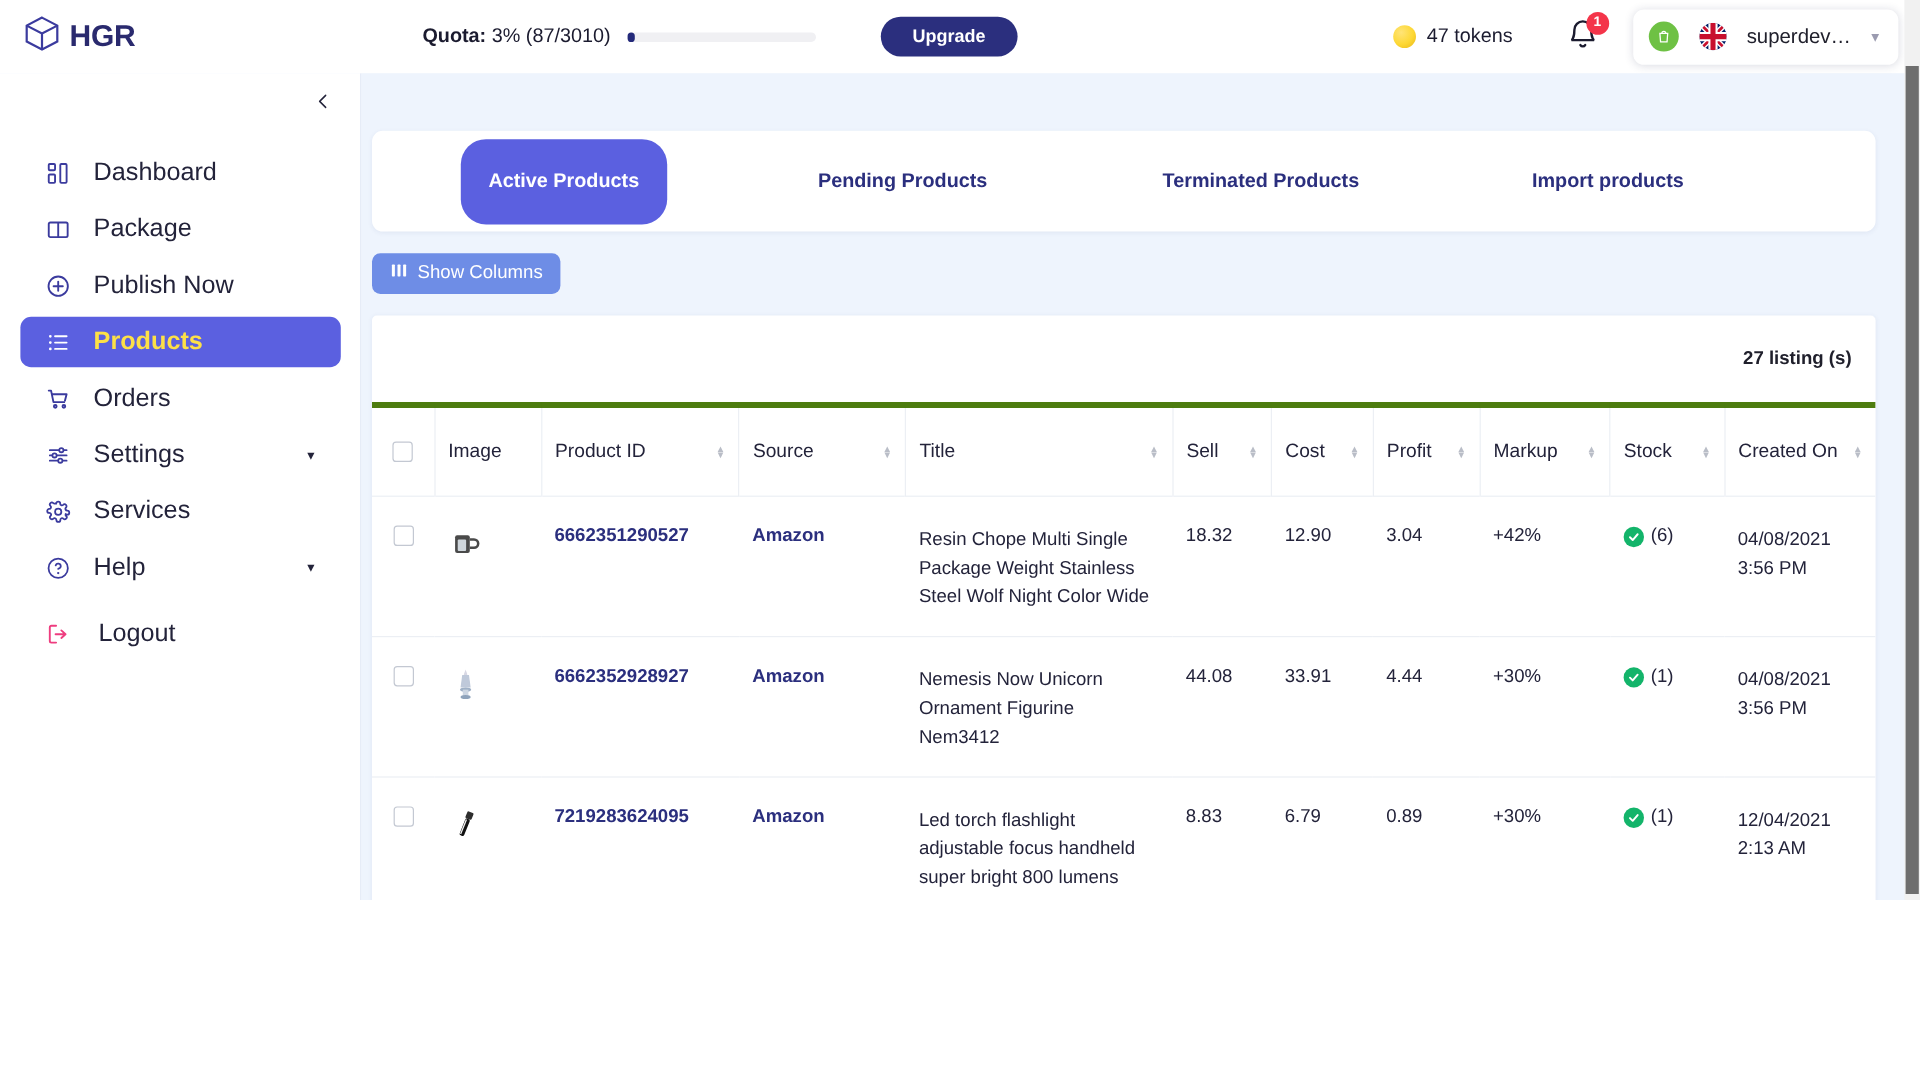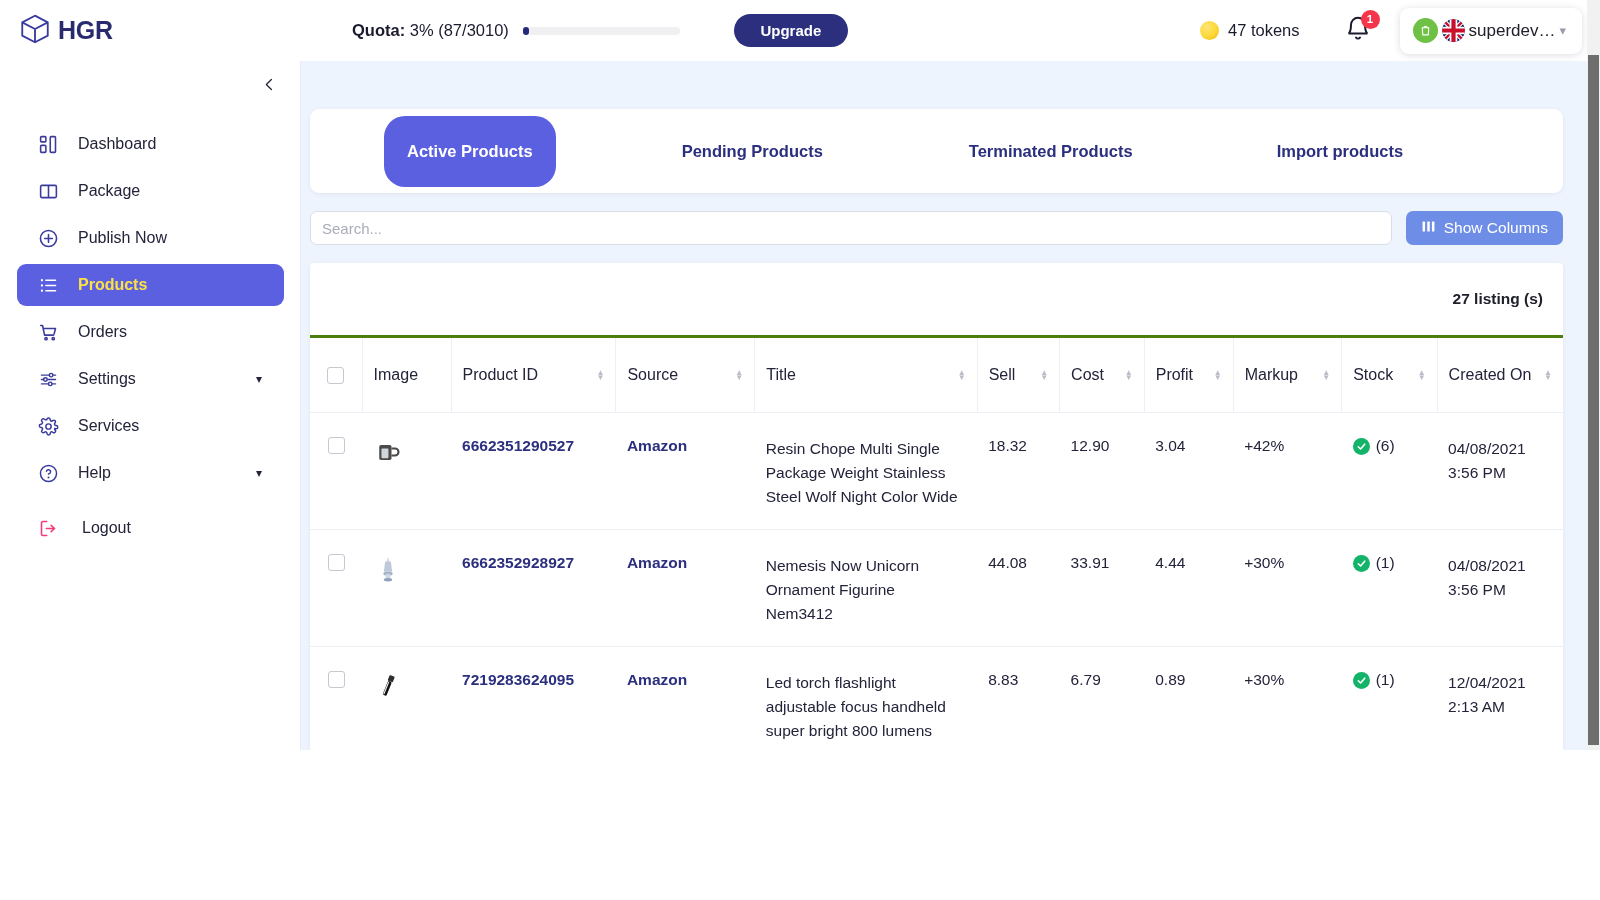--- a/index.html
+++ b/index.html
@@ -130,21 +130,21 @@
     font-weight: 700;
     display: flex;
     align-items: center;
     justify-content: center;
     z-index: 2;
   }
 
   .user-chip {
     display: flex;
     align-items: center;
-    gap: 4px;
+    gap: 17px;
     height: 46px;
     padding: 0 16px 0 13px;
     margin-right: 18px;
     background: #ffffff;
     border-radius: 9px;
     box-shadow: 0 1px 7px rgba(40,50,90,0.17);
     cursor: pointer;
   }
   .shopify-icon {
     width: 25px; height: 25px;
@@ -203,21 +203,21 @@
   .nav-item .nav-icon {
     width: 28px;
     margin-left: 17px;
     display: flex;
     align-items: center;
     justify-content: center;
     color: #3b3b9e;
   }
   .nav-item .nav-label {
     margin-left: 16px;
-    font-size: 16px;
+    font-size: 21px;
     color: #23233a;
   }
   .nav-item.active {
     background: #5b60e0;
   }
   .nav-item.active .nav-icon { color: #ffffff; }
   .nav-item.active .nav-label { color: #fde047; font-weight: 700; }
   .nav-chev {
     position: absolute;
     right: 22px;
@@ -323,21 +323,21 @@
     padding-right: 20px;
   }
   .listing-count {
     font-size: 15.5px;
     font-weight: 700;
     color: #20202c;
   }
 
   table { width: 100%; border-collapse: collapse; }
 
-  thead tr { border-top: 3px solid #4d7c0f; border-bottom: 1px solid #eceff4; }
+  thead tr { border-top: 5px solid #4d7c0f; border-bottom: 1px solid #eceff4; }
   thead th {
     height: 76px;
     text-align: left;
     font-size: 16px;
     font-weight: 400;
     color: #23233a;
     vertical-align: middle;
     padding: 0;
     border-right: 1px solid #eceff4;
   }
@@ -618,21 +618,20 @@
         <div class="tab-sp1"></div>
         <div class="tab">Pending Products</div>
         <div class="tab-sp2"></div>
         <div class="tab">Terminated Products</div>
         <div class="tab-sp3"></div>
         <div class="tab">Import products</div>
       </div>
     </div>
 
     <div class="search-row">
-      <input class="search-input" type="text" placeholder="Search..." style="">
 
 
       <button class="blue-btn">
         <span>
           <svg width="15" height="15" viewBox="0 0 24 24" fill="#ffffff">
             <rect x="2.5" y="4" width="4" height="16" rx="1"></rect>
             <rect x="10" y="4" width="4" height="16" rx="1"></rect>
             <rect x="17.5" y="4" width="4" height="16" rx="1"></rect>
           </svg>
         </span>

